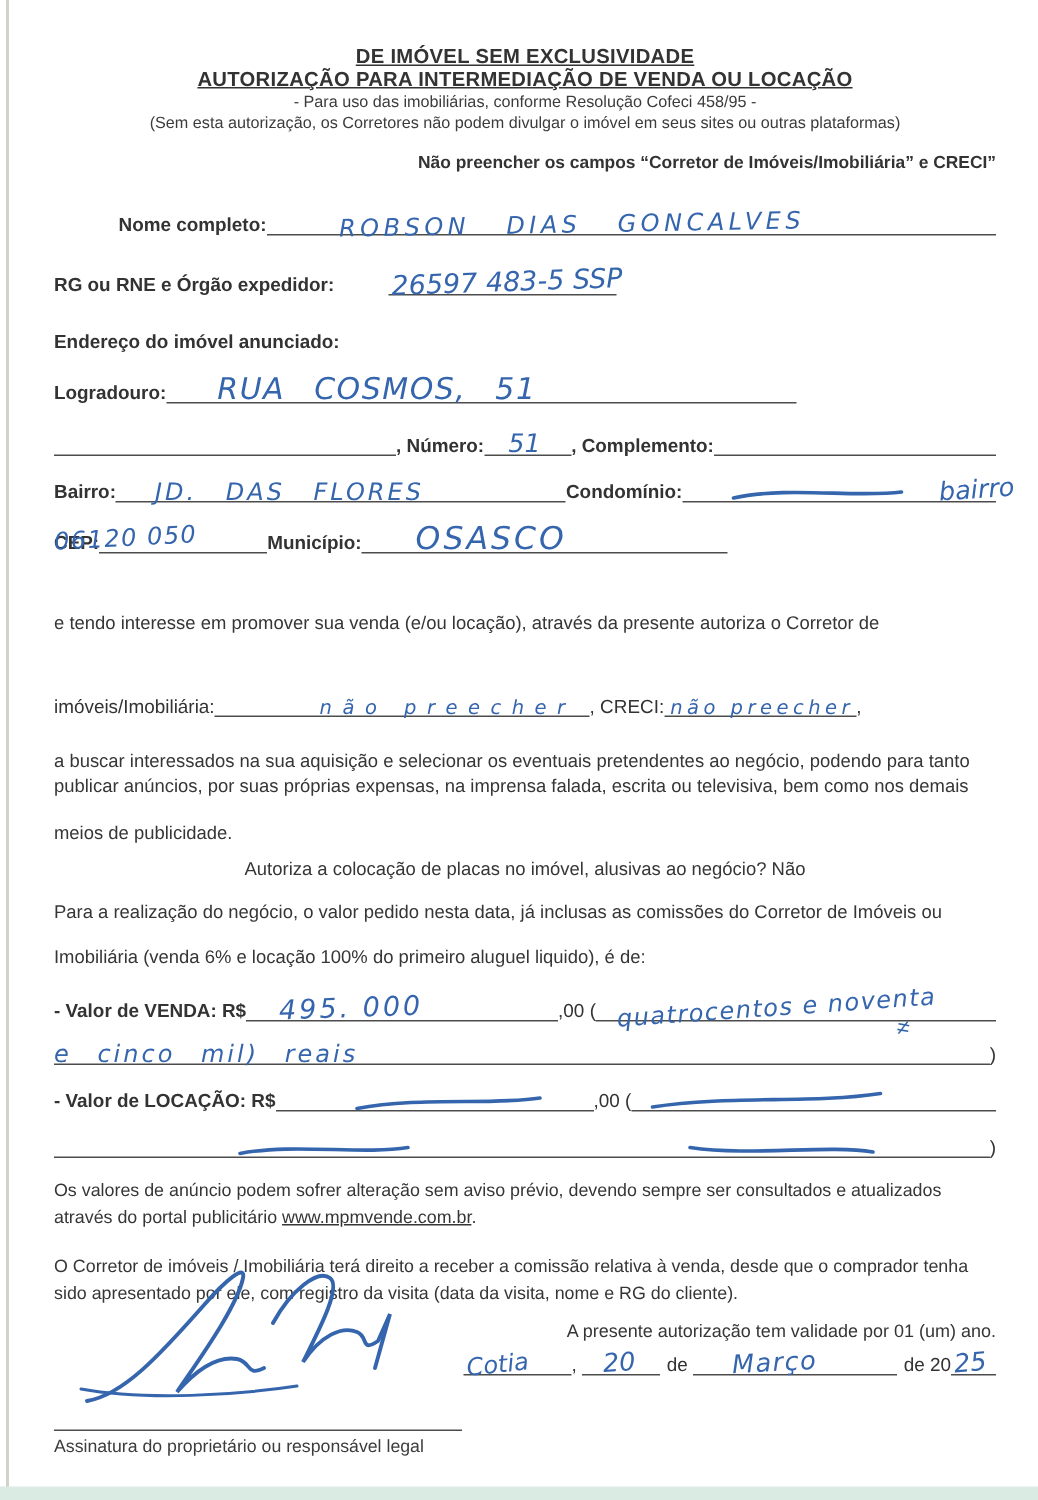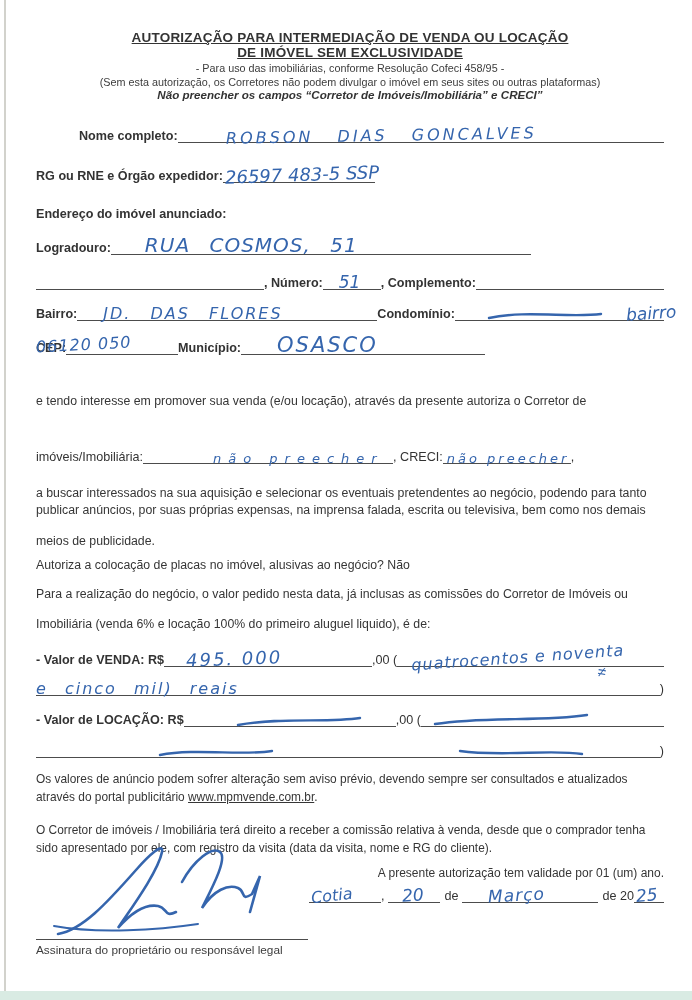--- a/index.html
+++ b/index.html
@@ -9,21 +9,21 @@
     background:#ffffff;
     font-family:"Liberation Sans",sans-serif;
     color:#333;
     overflow:hidden;
   }
   .edge-line{position:absolute;left:4px;top:0;bottom:0;width:2px;background:#d2d2cc;}
   .bottom-strip{position:absolute;left:0;right:0;bottom:0;height:9px;background:#d9ebe3;}
   .content{position:relative;padding:30px 28px 0 36px;}
   .t1{ text-align:center;font-weight:bold;font-size:13.5px;text-decoration:underline;letter-spacing:.2px;}
   .sub{ text-align:center;font-size:10.8px;margin-top:2px;color:#3c3c3c;}
-  .warning{text-align:center;font-weight:bold;font-size:11.6px;font-style:italic;}
+  .warning{text-align:right;font-weight:bold;font-size:11.6px;margin-top:14px;}
   .row{display:flex;align-items:flex-end;}
   .lbl{white-space:nowrap;font-size:12.6px;}
   .b{font-weight:bold;}
   .ul{border-bottom:1.2px solid #4c4c4c;position:relative;height:17px;}
   .fill{flex:1;}
   .hw{
     position:absolute;bottom:-3px;left:20px;
     font-family:"DejaVu Sans",sans-serif;font-style:italic;
     color:#3565ad;white-space:nowrap;display:inline-block;
   }
@@ -38,34 +38,34 @@
   .mark{position:absolute;font-size:15px;color:#3565ad;font-style:normal;}
 </style>
 </head>
 <body>
 
 <div class="sheet">
   <div class="edge-line"></div>
 
   <div class="content">
 
+    <div class="t1">DE IMÓVEL SEM EXCLUSIVIDADE</div>
     <div class="t1">AUTORIZAÇÃO PARA INTERMEDIAÇÃO DE VENDA OU LOCAÇÃO</div>
-    <div class="t1">DE IMÓVEL SEM EXCLUSIVIDADE</div>
     <div class="sub">- Para uso das imobiliárias, conforme Resolução Cofeci 458/95 -</div>
     <div class="sub">(Sem esta autorização, os Corretores não podem divulgar o imóvel em seus sites ou outras plataformas)</div>
     <div class="warning">Não preencher os campos “Corretor de Imóveis/Imobiliária” e CRECI”</div>
 
     <div class="row" style="margin-top:24px;padding-left:43px;">
       <span class="lbl b">Nome completo:</span>
       <span class="ul fill">
         <span class="hw" style="left:48px;font-size:16px;letter-spacing:3px;word-spacing:16px;transform:rotate(-1deg);">ROBSON DIAS GONCALVES</span>
       </span>
     </div>
 
-    <div class="row" style="margin-top:22px;">
+    <div class="row" style="margin-top:22px;gap:36px;">
       <span class="lbl b">RG ou RNE e Órgão expedidor:</span>
       <span class="ul" style="width:152px;">
         <span class="hw" style="left:2px;font-size:18px;transform:rotate(-2deg);">26597 483-5 SSP</span>
       </span>
     </div>
 
     <div class="lbl b" style="margin-top:24px;">Endereço do imóvel anunciado:</div>
 
     <div class="row" style="margin-top:16px;">
       <span class="lbl b">Logradouro:</span>
@@ -119,21 +119,21 @@
       <span class="lbl">, CRECI:</span>
       <span class="ul" style="width:128px;">
         <span class="hw" style="left:4px;font-size:13px;letter-spacing:3px;">não preecher</span>
       </span>
       <span class="lbl">,</span>
     </div>
 
     <div class="para" style="margin-top:22px;">a buscar interessados na sua aquisição e selecionar os eventuais pretendentes ao negócio, podendo para tanto</div>
     <div class="para" style="margin-top:3px;">publicar anúncios, por suas próprias expensas, na imprensa falada, escrita ou televisiva, bem como nos demais</div>
     <div class="para" style="margin-top:17px;">meios de publicidade.</div>
-    <div class="para" style="margin-top:10px;">Autoriza a colocação de placas no imóvel, alusivas ao negócio? Não</div>
+    <div class="para" style="margin-top:10px;text-align:center;">Autoriza a colocação de placas no imóvel, alusivas ao negócio? Não</div>
     <div class="para" style="margin-top:15px;">Para a realização do negócio, o valor pedido nesta data, já inclusas as comissões do Corretor de Imóveis ou</div>
     <div class="para" style="margin-top:16px;">Imobiliária (venda 6% e locação 100% do primeiro aluguel liquido), é de:</div>
 
     <div class="row" style="margin-top:18px;">
       <span class="lbl b">- Valor de VENDA: R$</span>
       <span class="ul" style="width:208px;">
         <span class="hw" style="left:22px;font-size:18px;transform:rotate(-2deg);letter-spacing:2px;">495. 000</span>
       </span>
       <span class="lbl">,00 (</span>
       <span class="ul fill">

